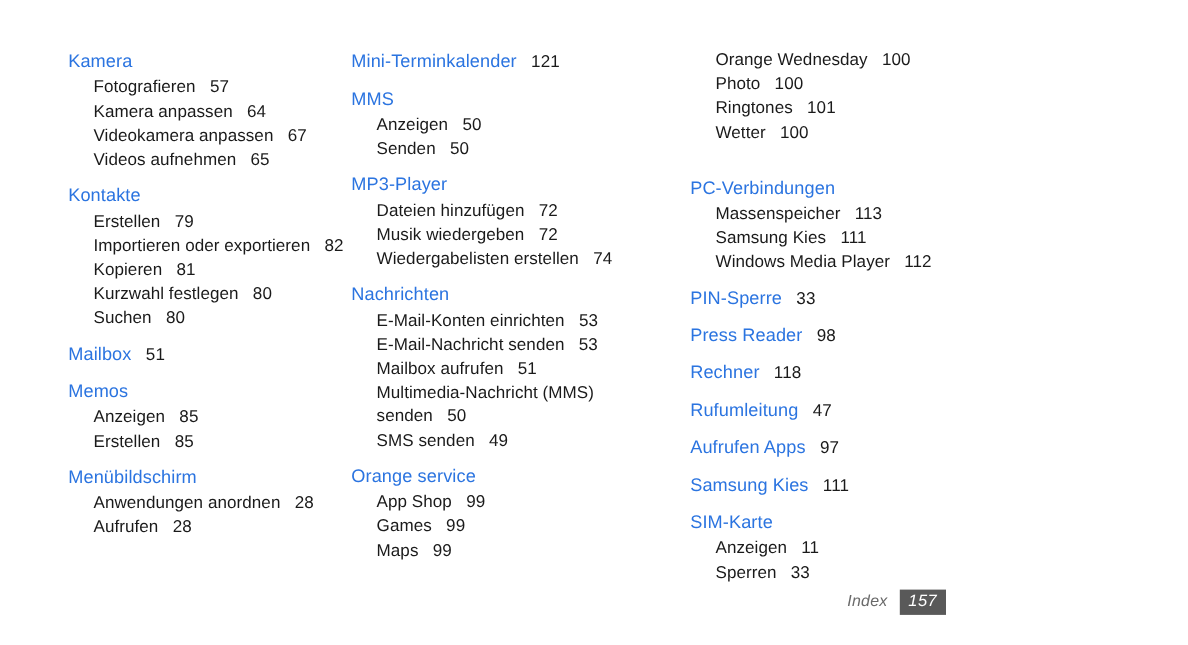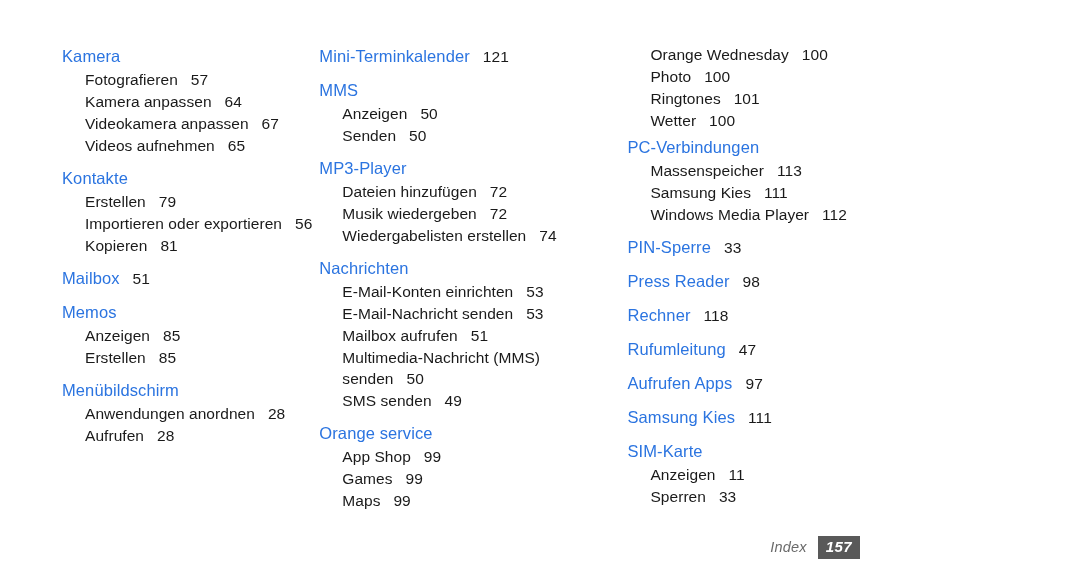--- a/index.html
+++ b/index.html
@@ -80,21 +80,21 @@
   .entry .pg {
     margin-left: 13px;
   }
   
   .entry.cont {
     margin-top: -1px;
   }
 
   
   .orphan-entries {
-    margin-bottom: 3px;
+    margin-bottom: 27px;
   }
 
   
   .footer {
     position: absolute;
     left: 0;
     top: 531px;
     width: 916px;
     height: 32px;
     display: flex;
@@ -108,21 +108,21 @@
     font-size: 14.5px;
     color: #6a6a6a;
     margin-right: 11px;
     letter-spacing: 0.2px;
   }
   .footer-pagebox {
     background: #595959;
     color: #ffffff;
     font-style: italic;
     font-size: 15px;
-    font-weight: 700;
+    font-weight: 400;
     padding: 3px 8px 4px 8px;
     line-height: 16px;
     letter-spacing: 0.4px;
   }
 </style>
 </head>
 <body>
 
 <div class="page">
 
@@ -134,22 +134,24 @@
             <li class="entry"><span>Fotografieren</span><span class="pg">57</span></li>
             <li class="entry"><span>Kamera anpassen</span><span class="pg">64</span></li>
             <li class="entry"><span>Videokamera anpassen</span><span class="pg">67</span></li>
             <li class="entry"><span>Videos aufnehmen</span><span class="pg">65</span></li>
           </ul>
         </div>
         <div class="section">
           <div class="heading"><span>Kontakte</span></div>
           <ul class="entries">
             <li class="entry"><span>Erstellen</span><span class="pg">79</span></li>
-            <li class="entry"><span>Importieren oder exportieren</span><span class="pg">56</span></li>
+            <li class="entry"><span>Importieren oder exportieren</span><span class="pg">82</span></li>
             <li class="entry"><span>Kopieren</span><span class="pg">81</span></li>
+            <li class="entry"><span>Kurzwahl festlegen</span><span class="pg">80</span></li>
+            <li class="entry"><span>Suchen</span><span class="pg">80</span></li>
           </ul>
         </div>
         <div class="section">
           <div class="heading"><span>Mailbox</span><span class="pg">51</span></div>
         </div>
         <div class="section">
           <div class="heading"><span>Memos</span></div>
           <ul class="entries">
             <li class="entry"><span>Anzeigen</span><span class="pg">85</span></li>
             <li class="entry"><span>Erstellen</span><span class="pg">85</span></li>

